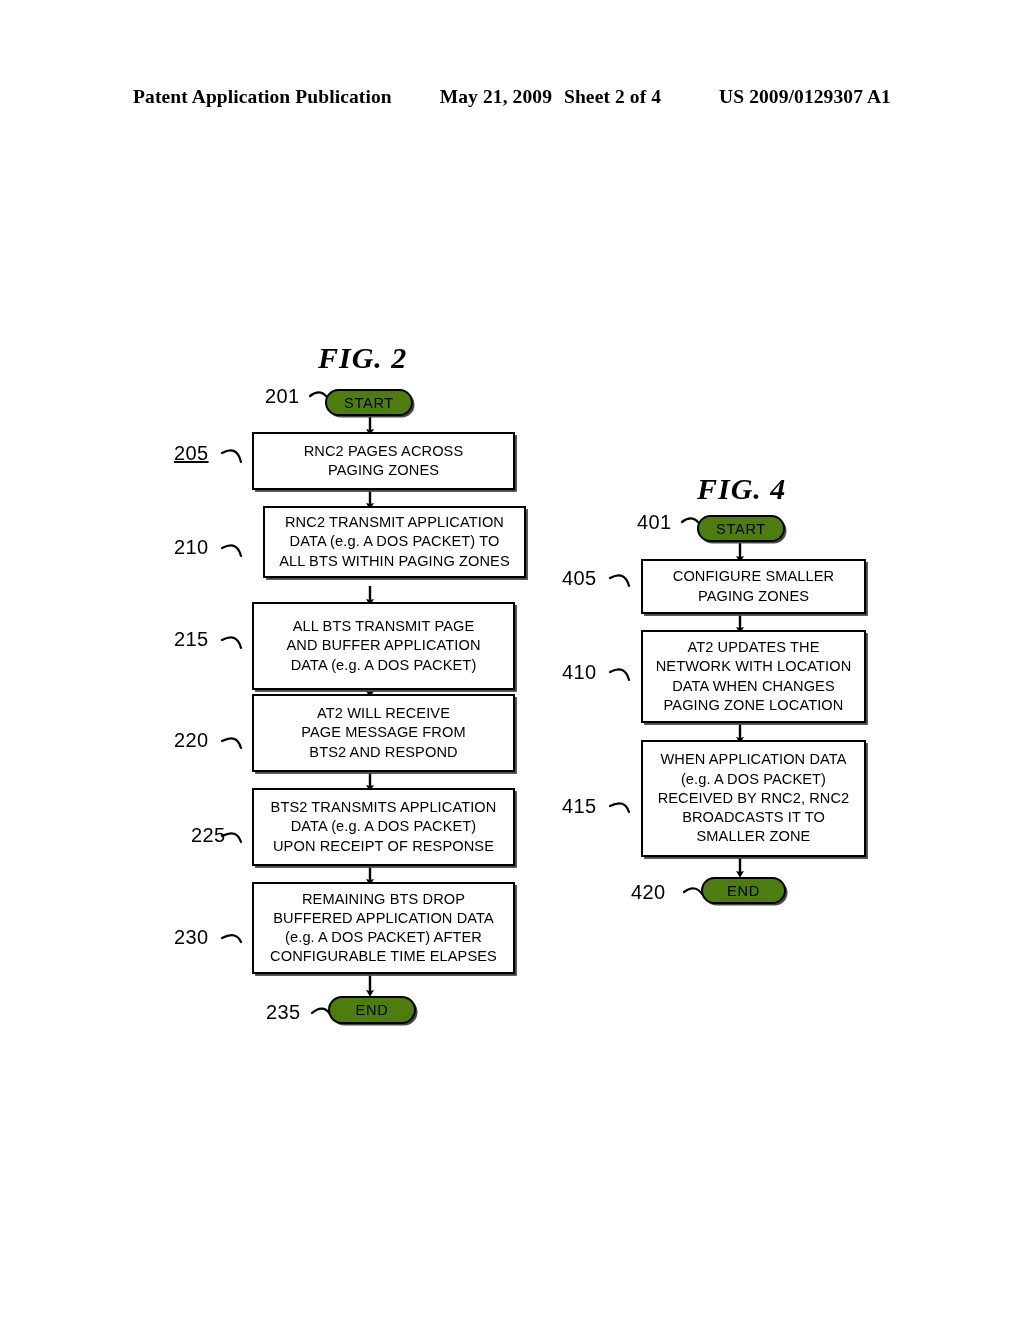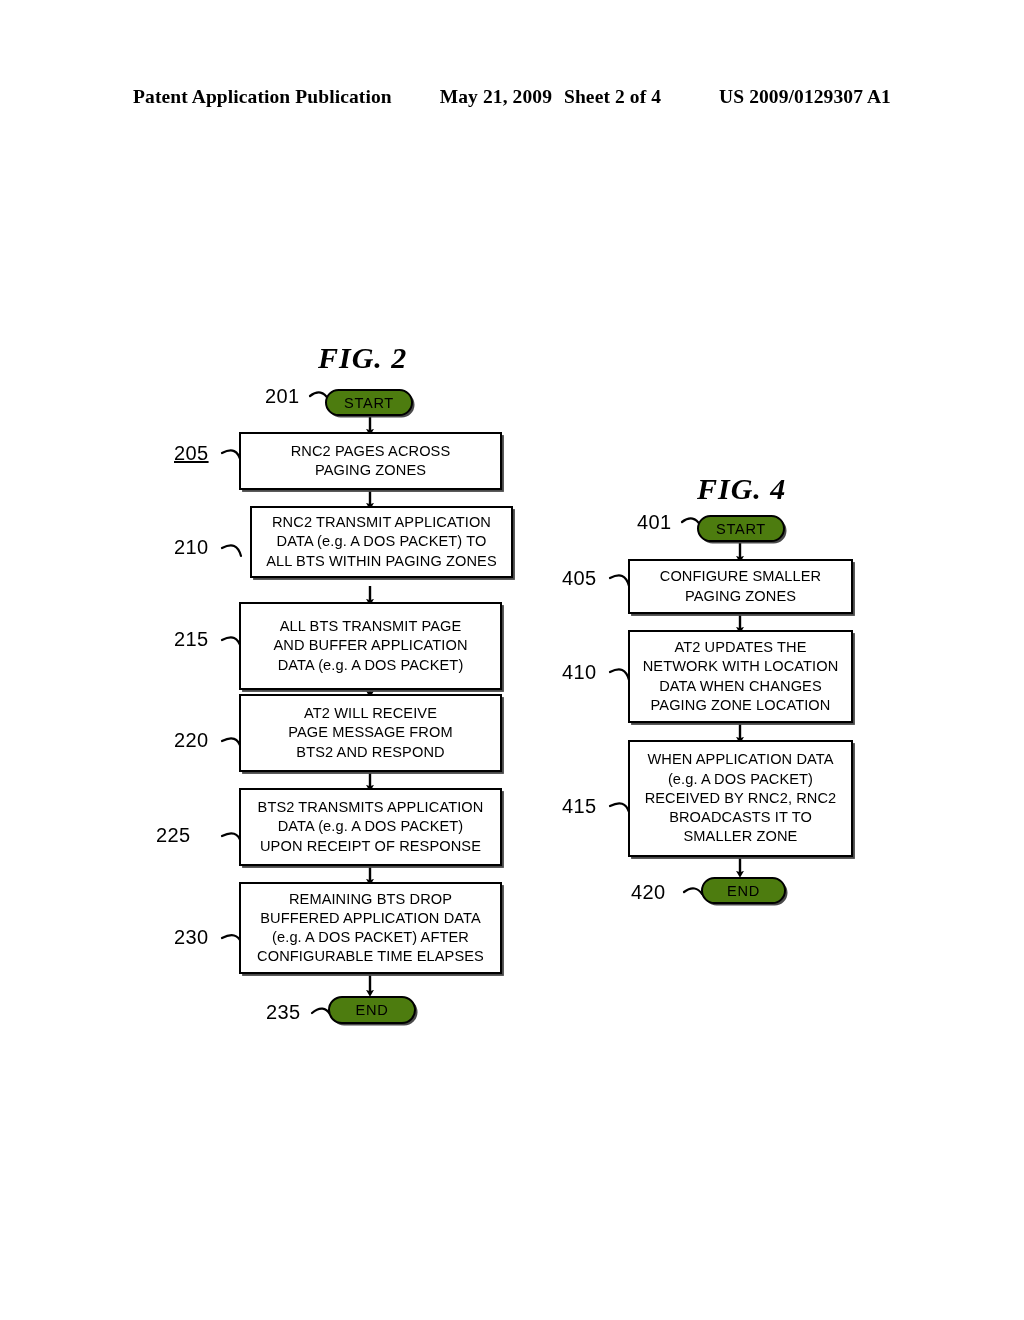--- a/index.html
+++ b/index.html
@@ -58,20 +58,21 @@
   .flow-box {
     position: absolute;
     box-sizing: border-box;
     border: 2.6px solid #000;
     background: #ffffff;
     display: flex;
     align-items: center;
     justify-content: center;
     text-align: center;
     box-shadow: 2.5px 2.5px 0 -0.6px #4a4a4a;
+    margin-left: 13px;
   }
   .flow-box .btxt {
     font-family: "Liberation Sans", sans-serif;
     font-size: 14.6px;
     line-height: 1.32;
     letter-spacing: 0.1px;
     white-space: pre-line;
   }
 
   
@@ -200,21 +201,21 @@
 PAGE MESSAGE FROM
 BTS2 AND RESPOND</span>
   </div>
   <div class="ref-num" style="left:174px; top:729px;">220</div>
 
   <div class="flow-box" style="left:239px; top:788px; width:263px; height:78px;">
     <span class="btxt">BTS2 TRANSMITS APPLICATION
 DATA (e.g. A DOS PACKET)
 UPON RECEIPT OF RESPONSE</span>
   </div>
-  <div class="ref-num" style="left:156px; top:824px;">225</div>
+  <div class="ref-num" style="left:191px; top:824px;">225</div>
 
   <div class="flow-box" style="left:239px; top:882px; width:263px; height:92px;">
     <span class="btxt">REMAINING BTS DROP
 BUFFERED APPLICATION DATA
 (e.g. A DOS PACKET) AFTER
 CONFIGURABLE TIME ELAPSES</span>
   </div>
   <div class="ref-num" style="left:174px; top:926px;">230</div>
 
   <div class="terminator" style="left:328px; top:996px; width:88px; height:28px;">

